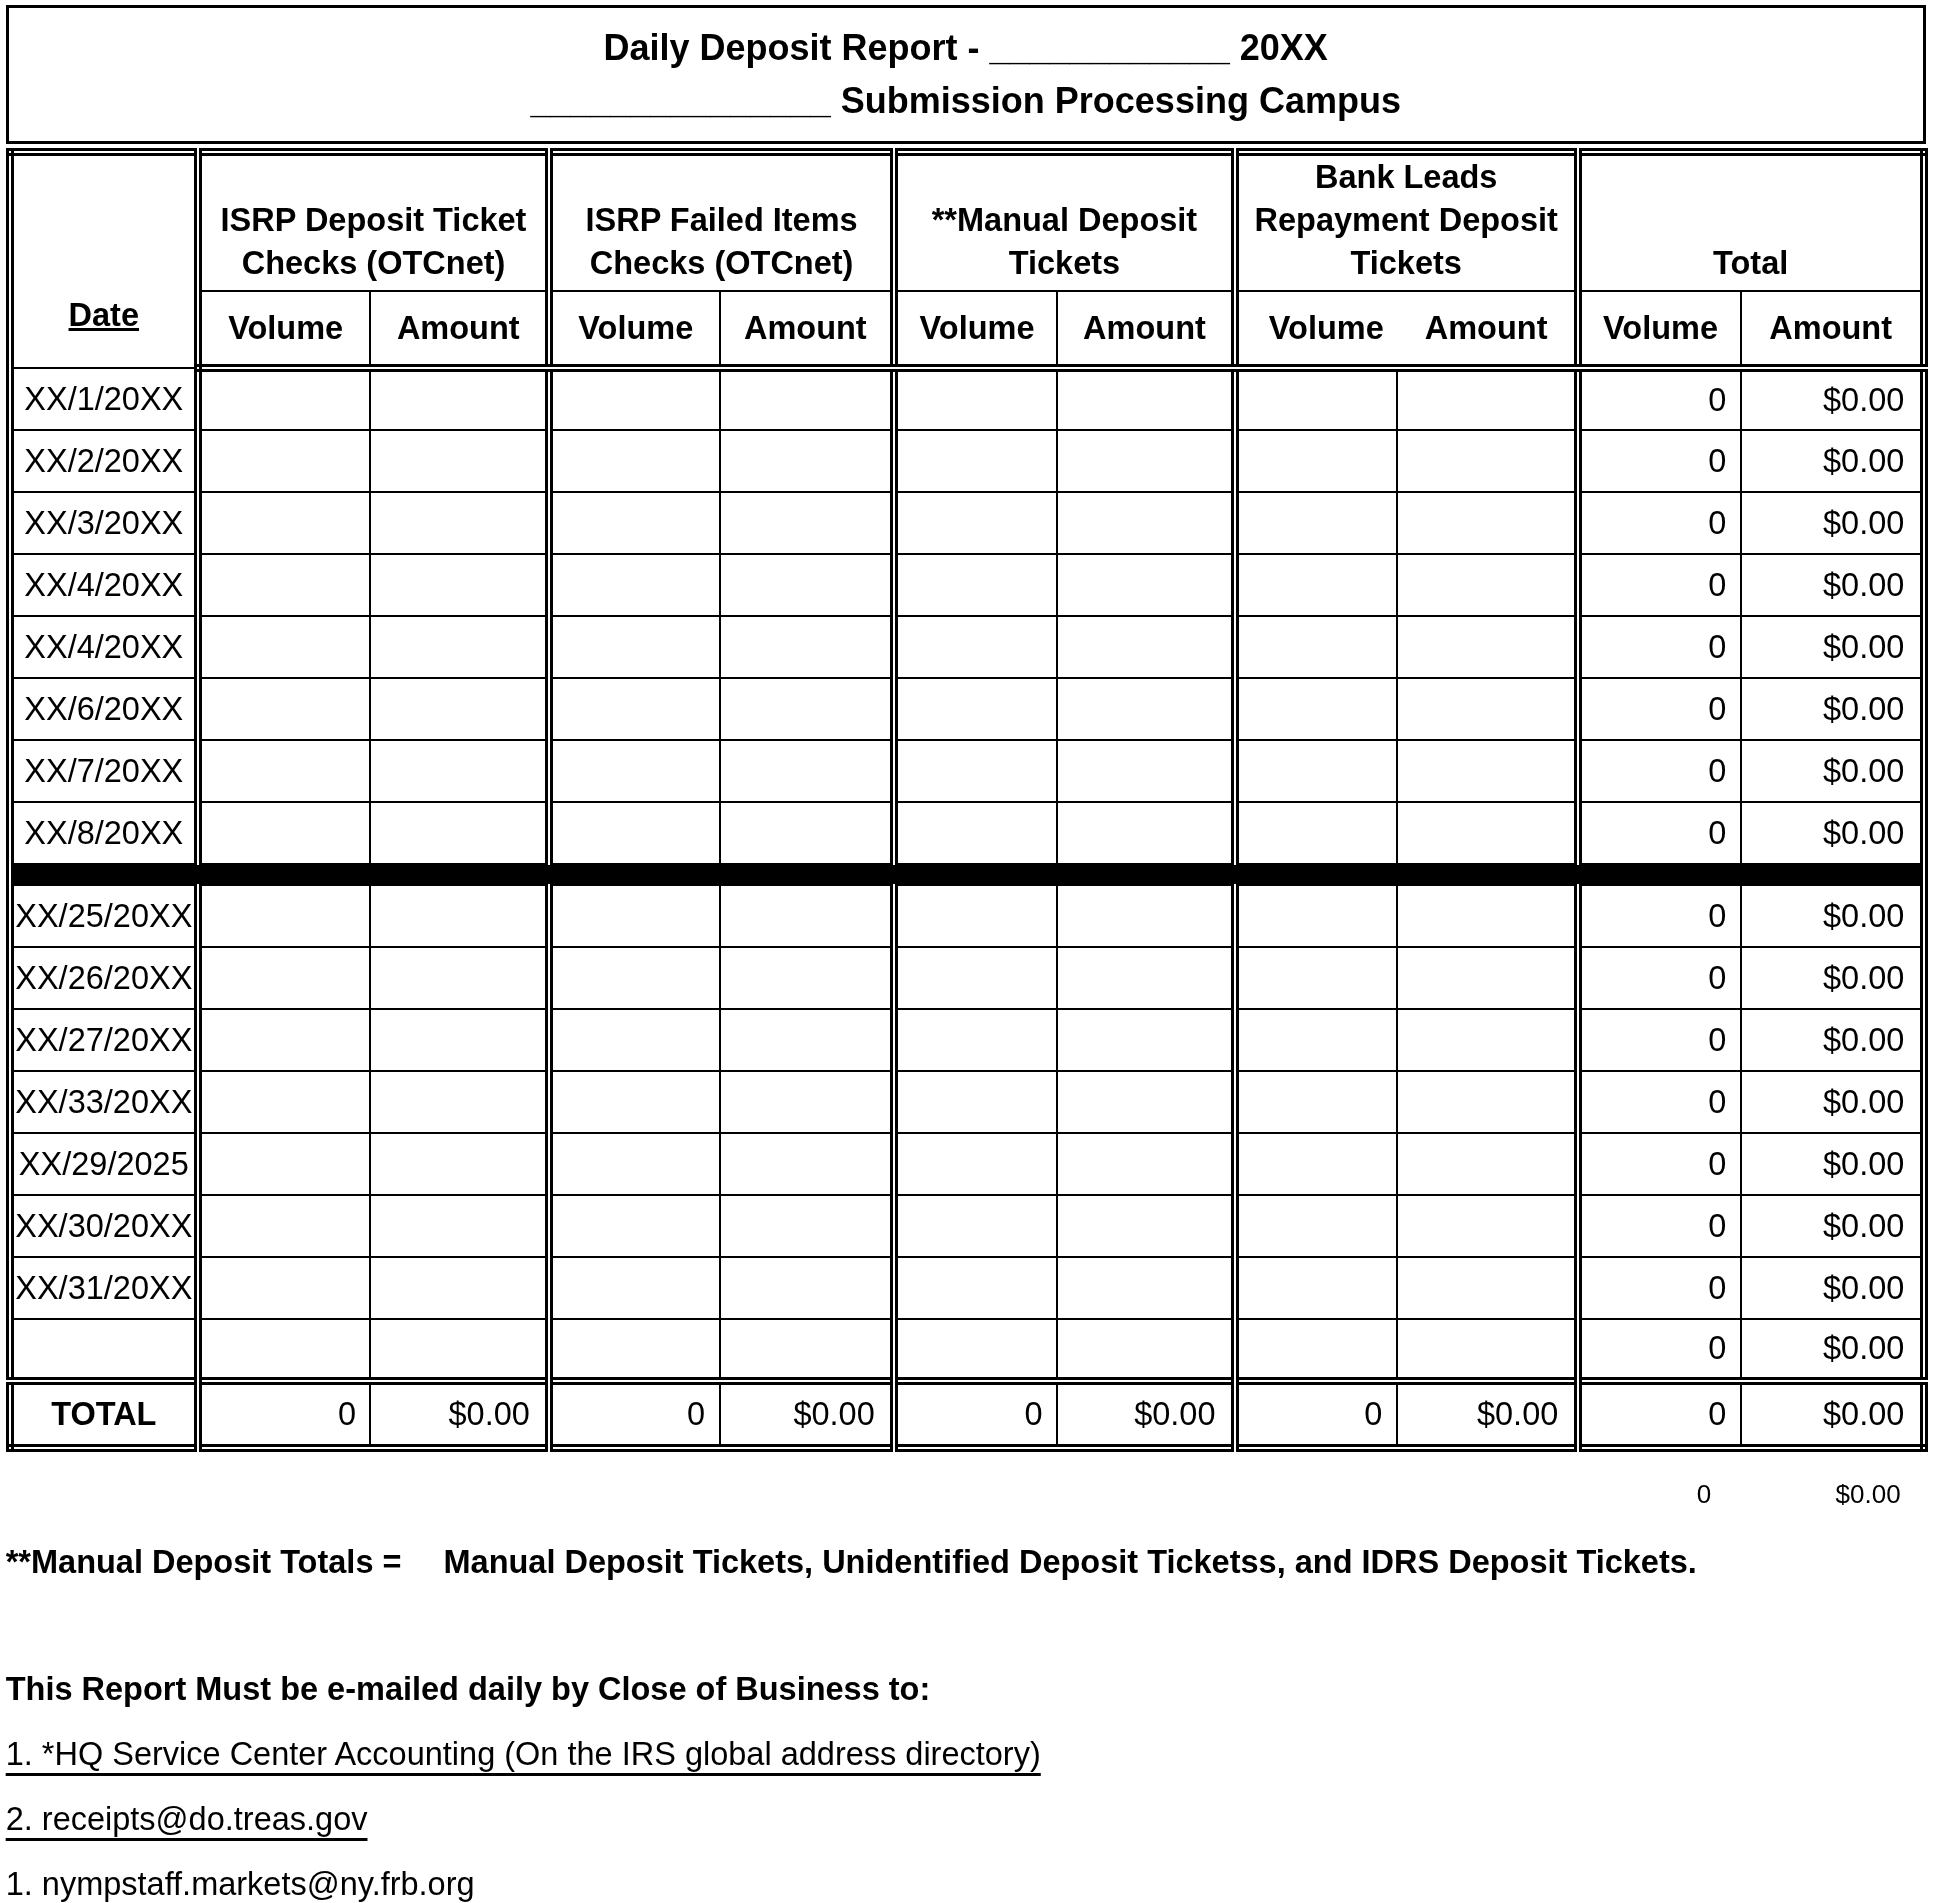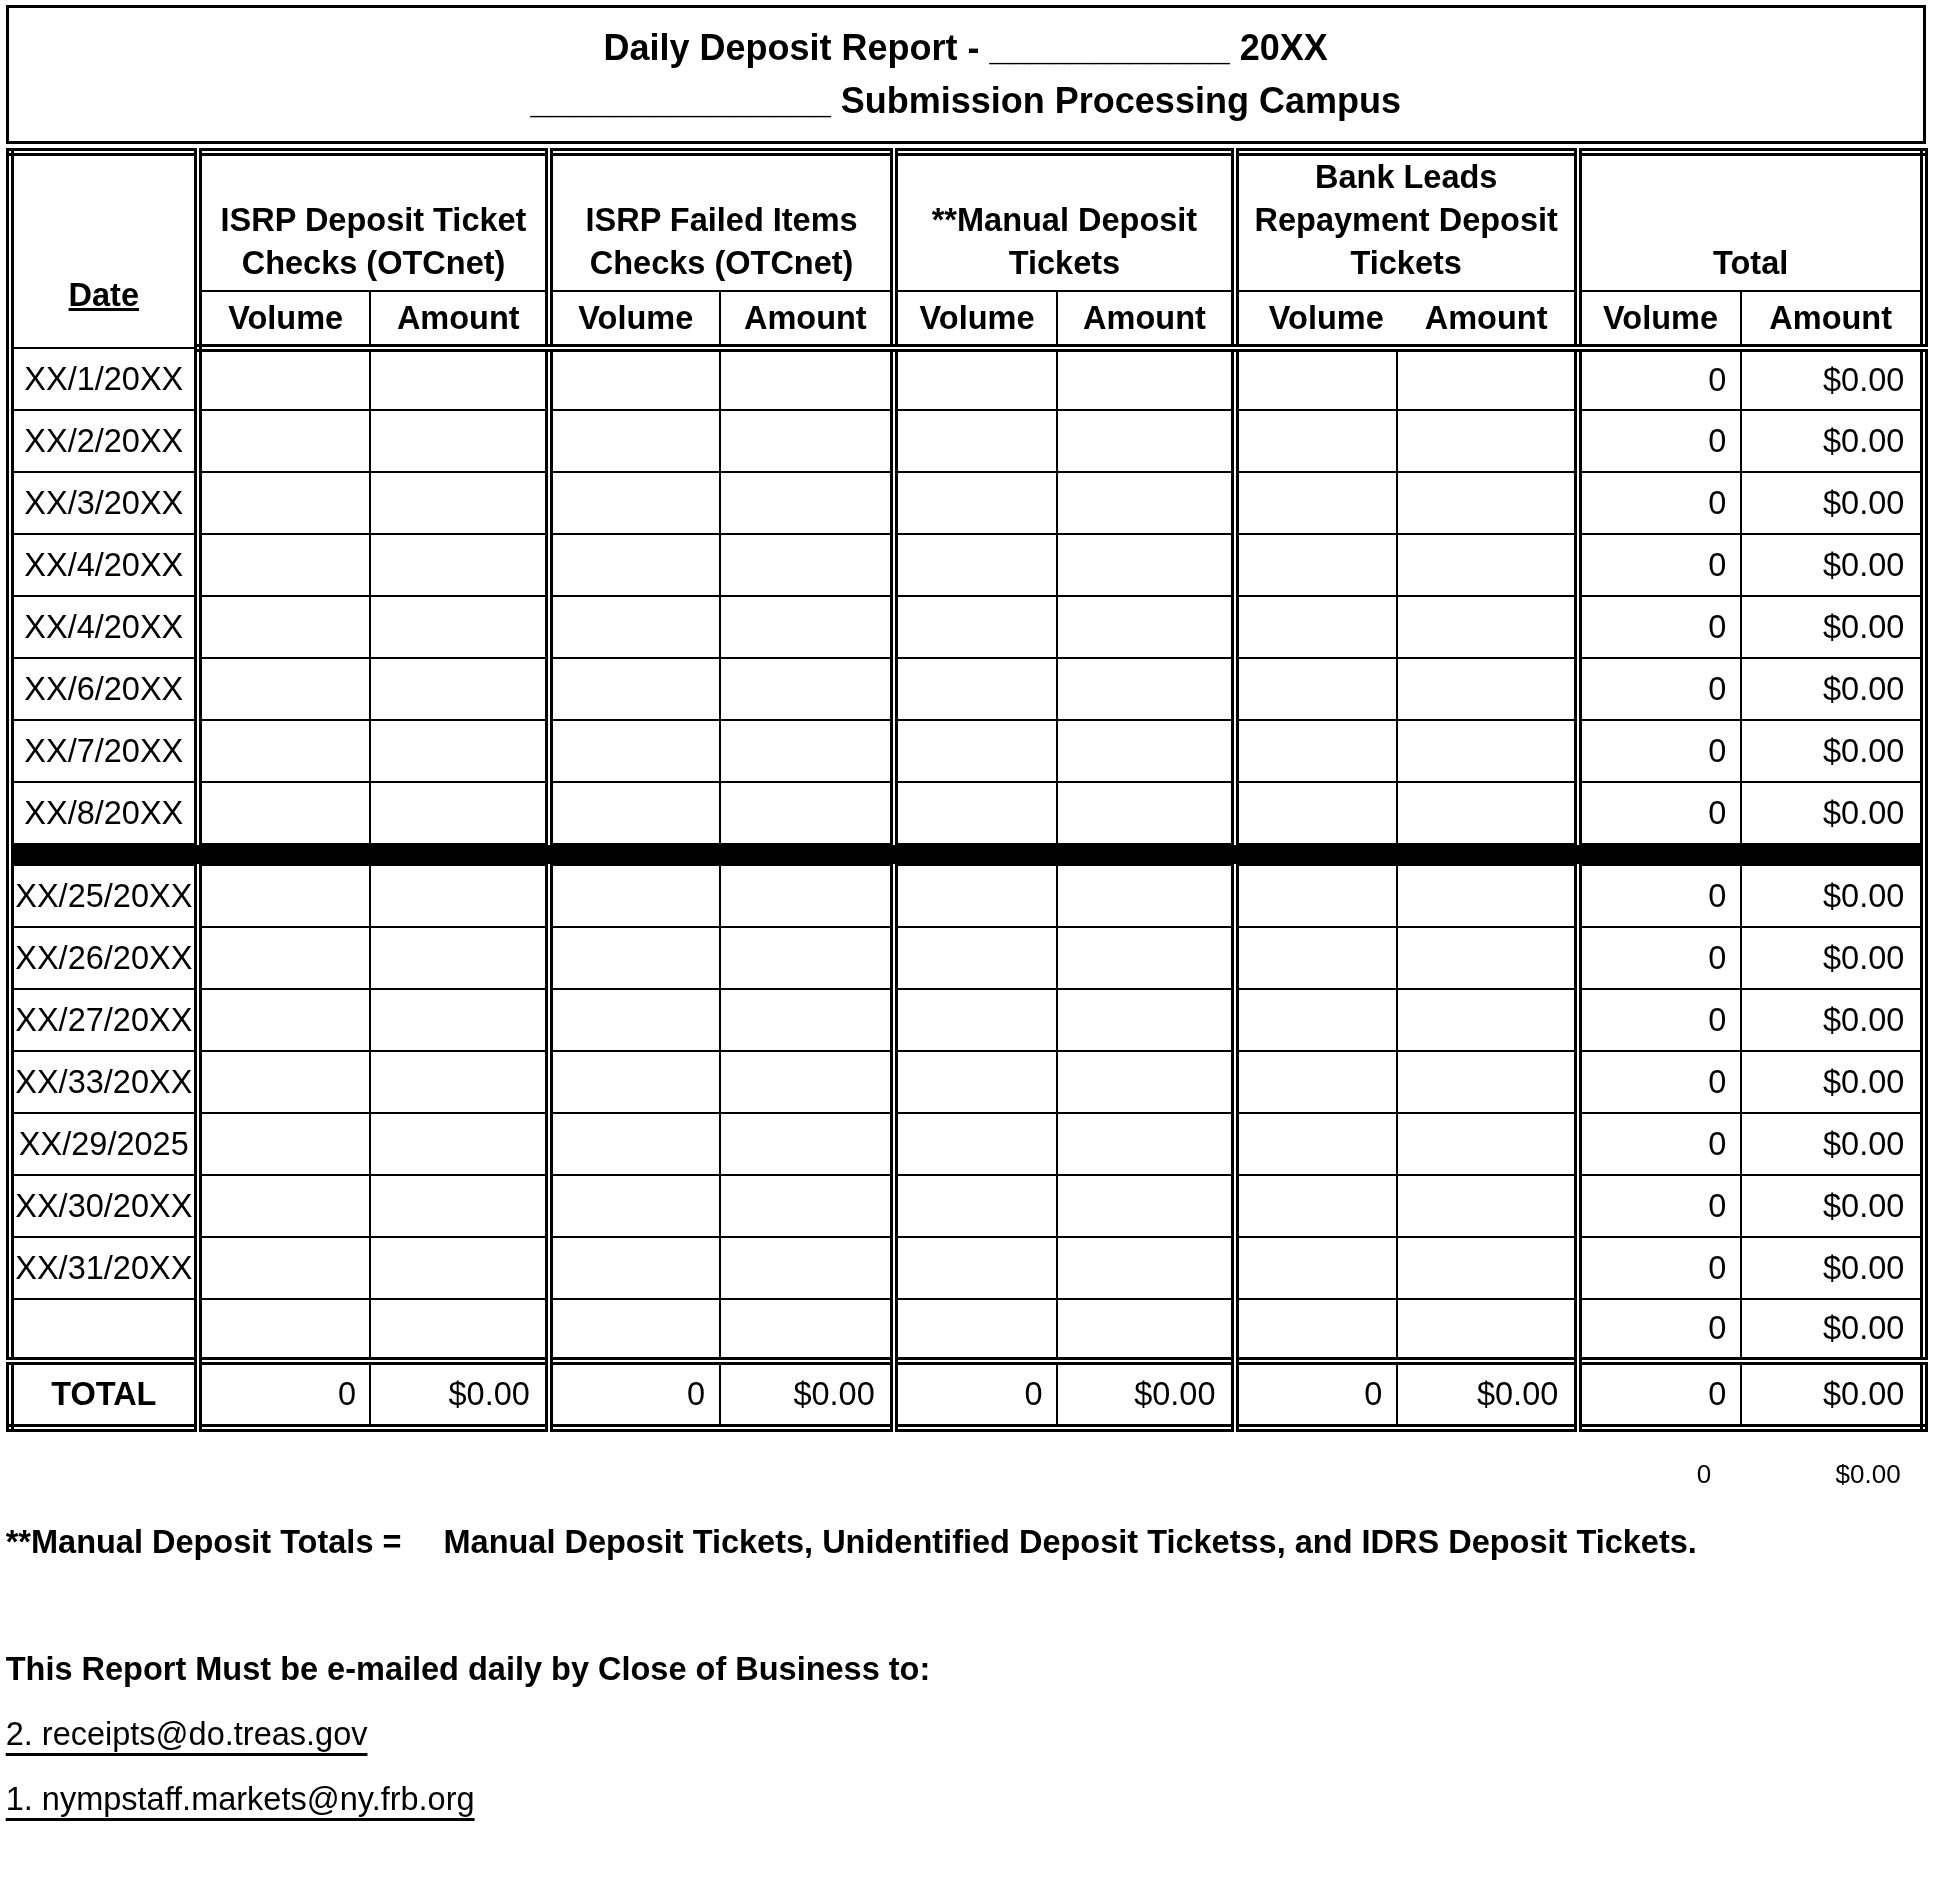--- a/index.html
+++ b/index.html
@@ -53,21 +53,21 @@
   }
   th.date-head {
     vertical-align: bottom;
     text-align: center;
     font-weight: bold;
     font-size: 32.5px;
     padding-bottom: 33px;
     text-decoration: underline;
   }
   th.sub-th {
-    height: 57px;
+    height: 77px;
     font-weight: bold;
     font-size: 32.5px;
     text-align: center;
     vertical-align: middle;
     border-bottom: 8.6px double #000;
   }
   th.bank-sub span { display: inline-block; width: 48%; text-align: center; }
 
   tbody td { height: 62px; font-size: 32.5px; vertical-align: middle; }
   td.date-cell { text-align: center; }
@@ -390,18 +390,19 @@
     <span class="bv-vol">0</span>
     <span class="bv-amt">$0.00</span>
   </div>
 
   <div class="footnote">
     <span class="fn-label">**Manual Deposit Totals =</span><span class="fn-text">Manual Deposit Tickets, Unidentified Deposit Ticketss, and IDRS Deposit Tickets.</span>
   </div>
 
   <div class="email-section">
     <div class="email-heading">This Report Must be e-mailed daily by Close of Business to:</div>
+    <div class="email-item"><span>1. *HQ Service Center Accounting (On the IRS global address directory)</span></div>
     <div class="email-item"><span>2. receipts@do.treas.gov</span></div>
     <div class="email-item"><span>1. nympstaff.markets@ny.frb.org</span></div>
   </div>
 
 </div>
 
 
 </body></html>

